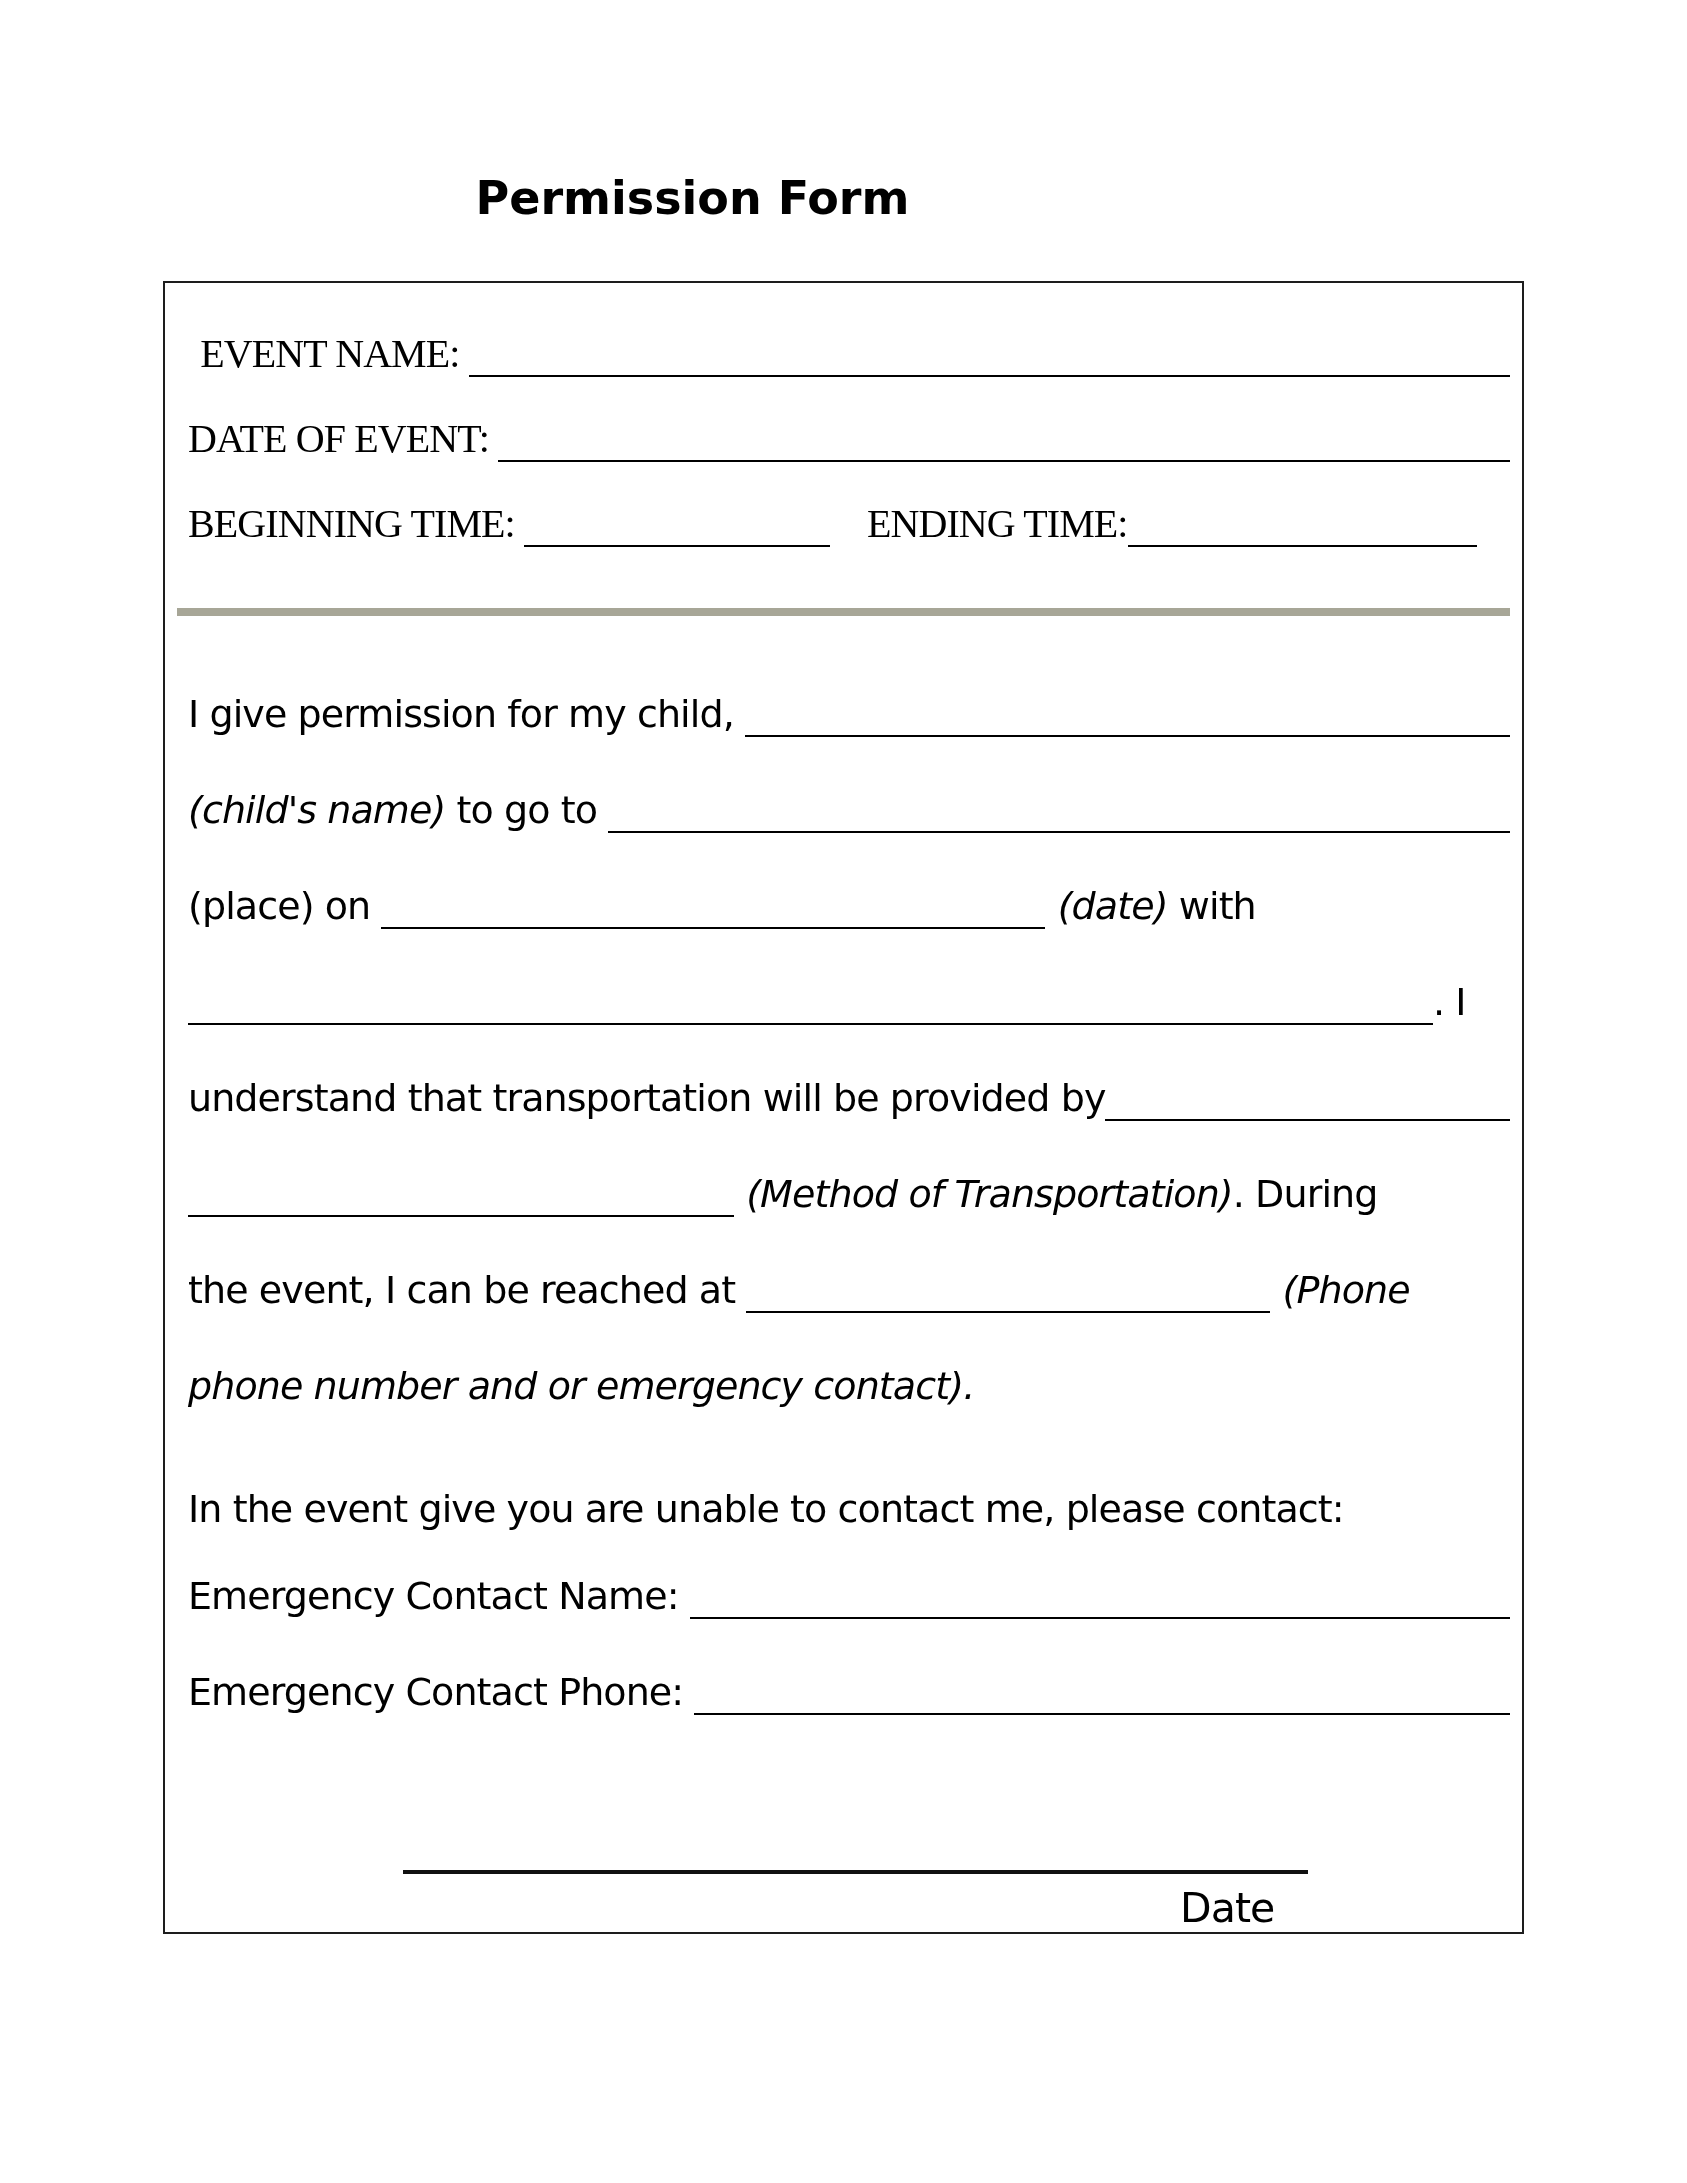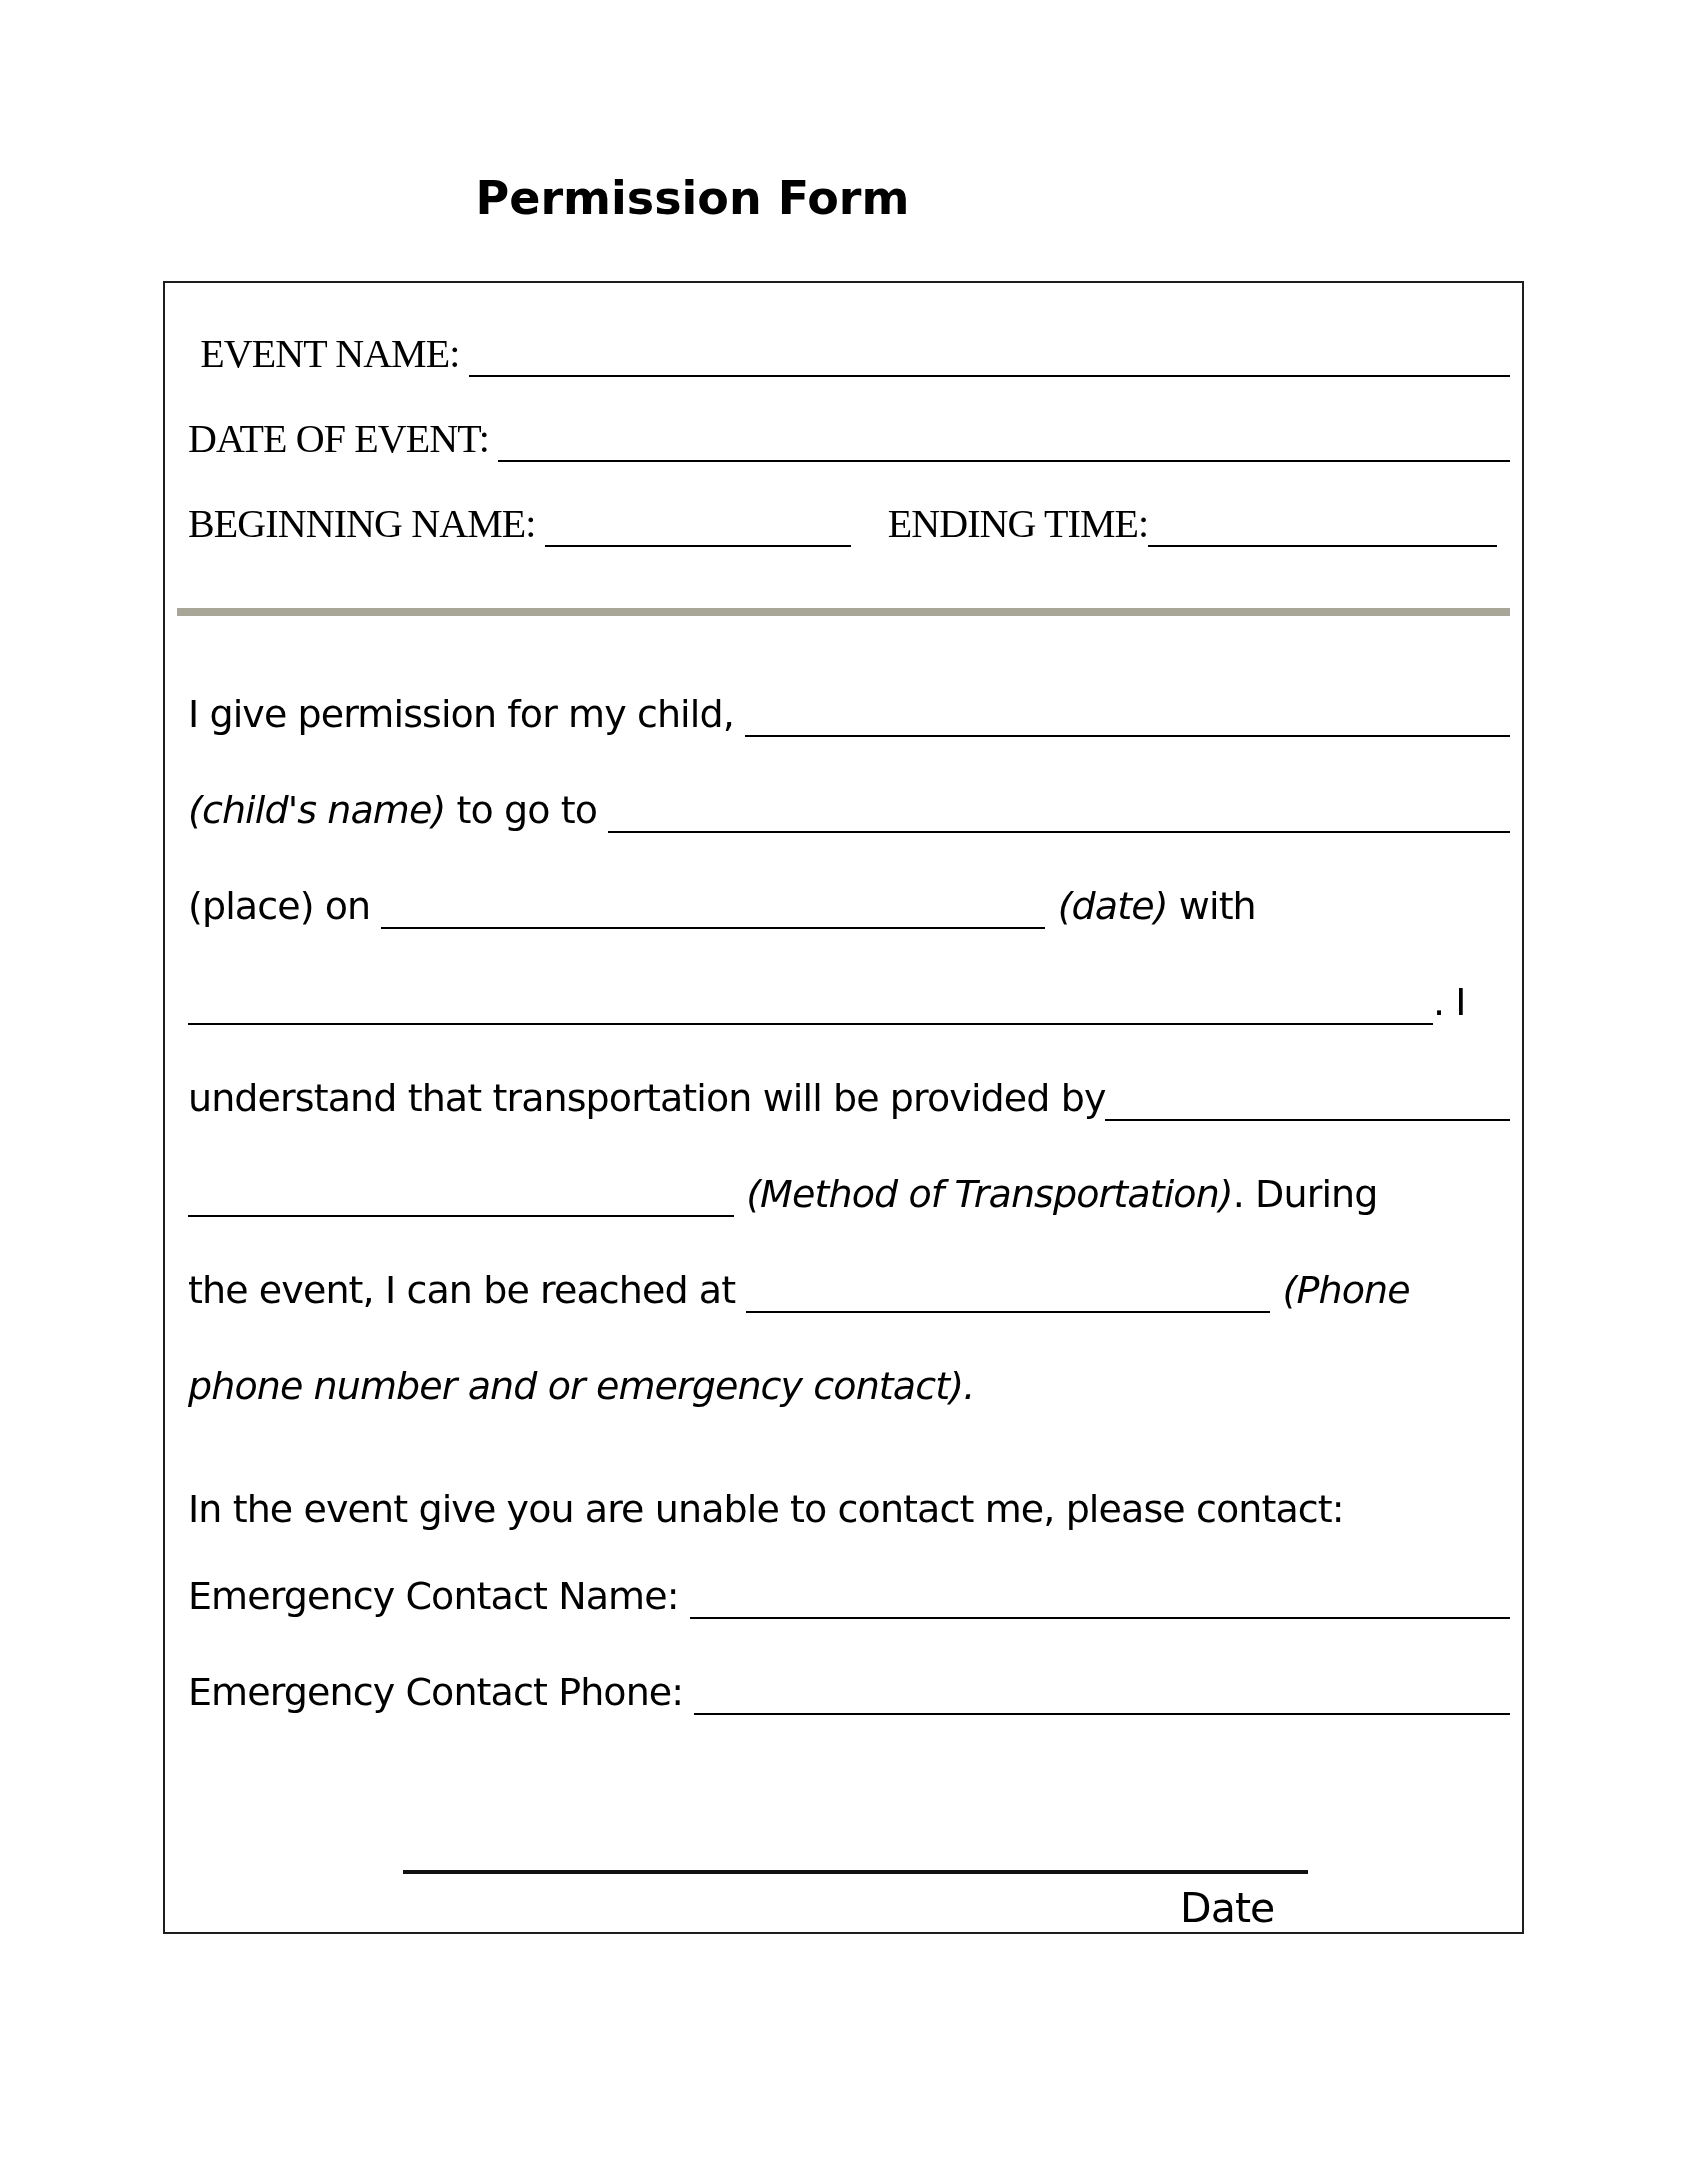--- a/index.html
+++ b/index.html
@@ -123,21 +123,21 @@
       <div class="row" style="top: 42px;">
         <span class="gap" style="width: 12.2px;"></span>
         <span class="hlabel">EVENT NAME: </span>
         <span class="blank fill"></span>
       </div>
       <div class="row" style="top: 127px;">
         <span class="hlabel">DATE OF EVENT: </span>
         <span class="blank fill"></span>
       </div>
       <div class="row" style="top: 212px;">
-        <span class="hlabel">BEGINNING NAME: </span>
+        <span class="hlabel">BEGINNING TIME: </span>
         <span class="blank" style="width: 306px;"></span>
         <span class="gap" style="width: 37px;"></span>
         <span class="hlabel">ENDING TIME:</span>
         <span class="blank" style="width: 349px;"></span>
       </div>
     </div>
   <div class="divider"></div>
   <div id="body-rows">
       <div class="row" style="top: 402px;">
         <span class="btext">I give permission for my child, </span>

